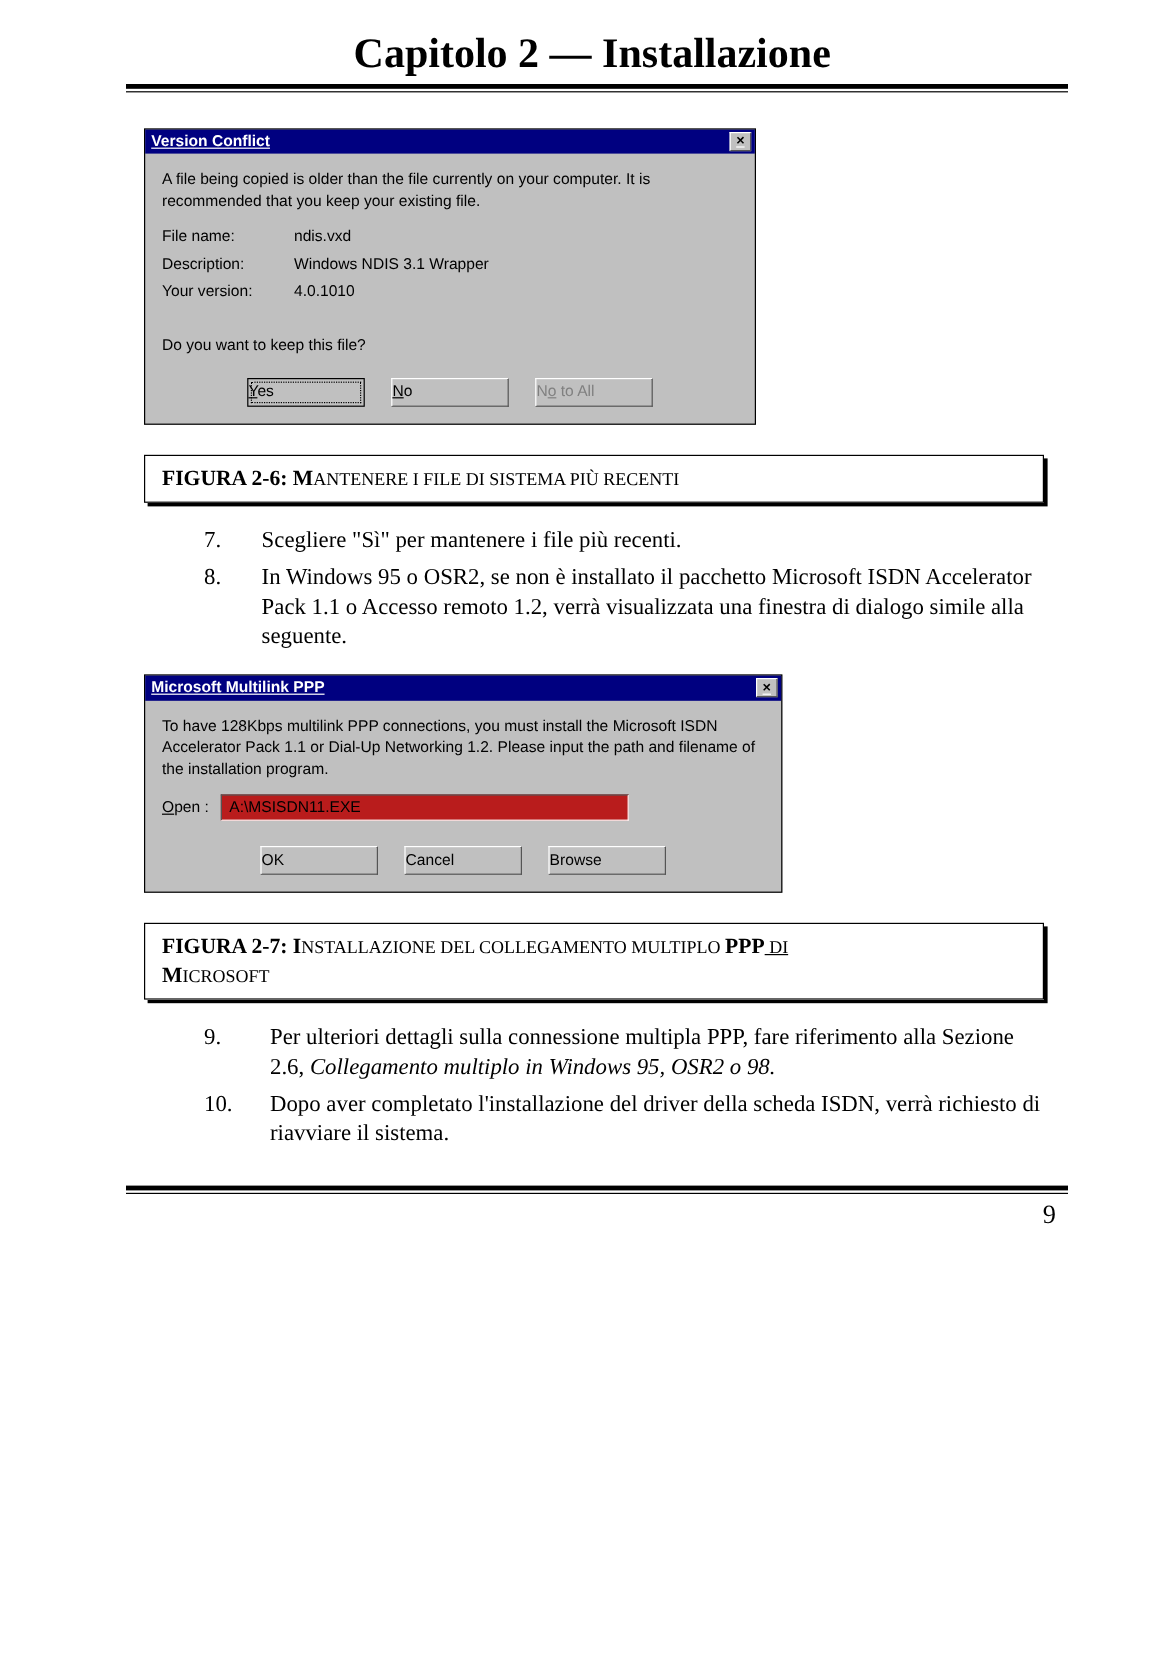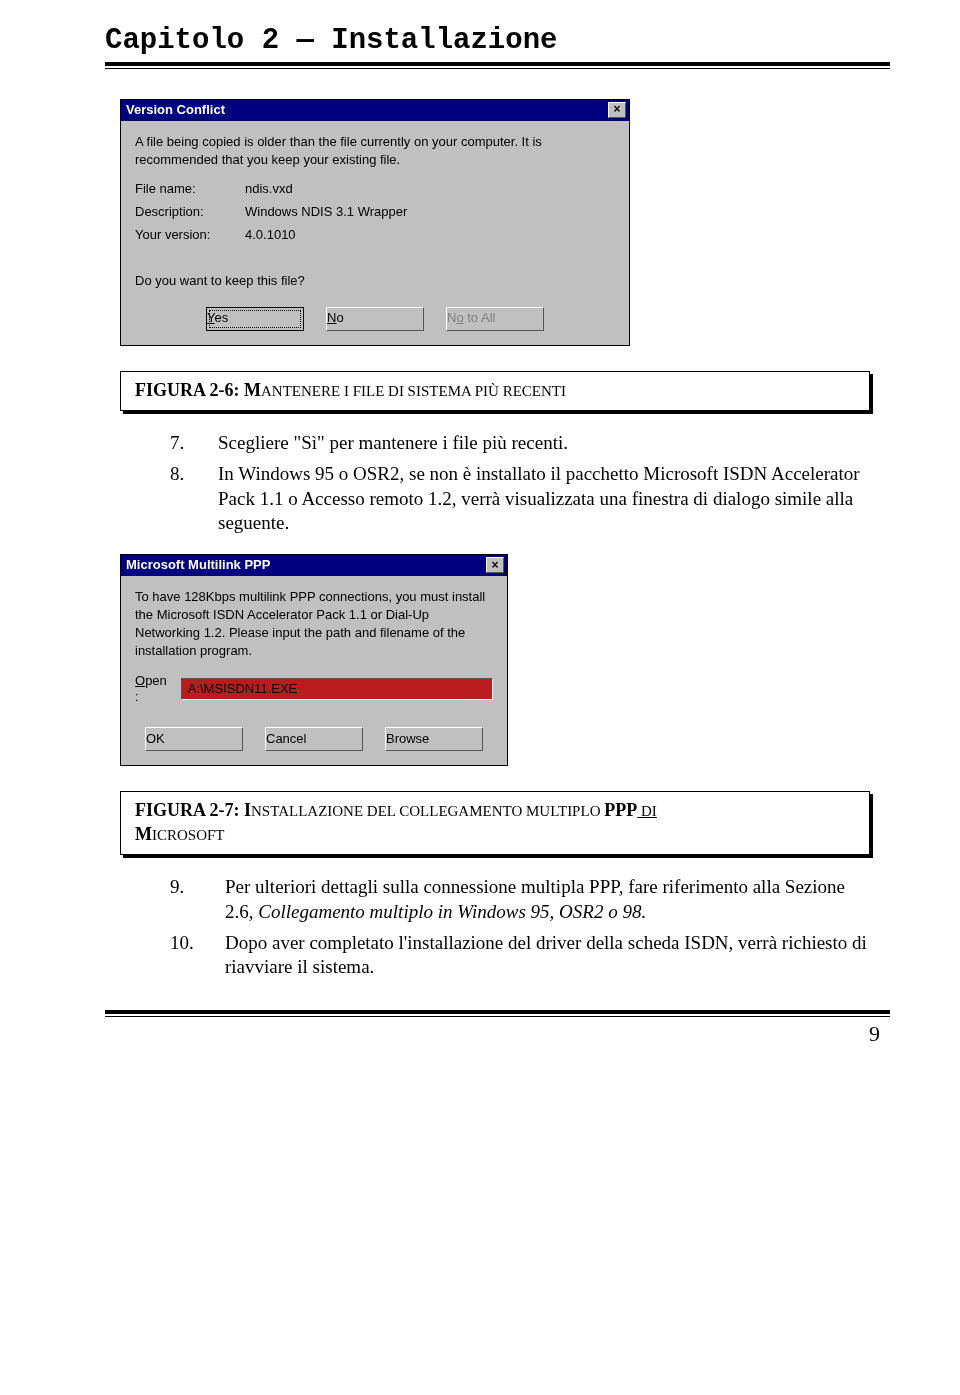--- a/index.html
+++ b/index.html
@@ -7,26 +7,25 @@
     margin: 0;
     background: #fff;
     font-family: "Times New Roman", serif;
     width: 960px;
     min-height: 1395px;
     padding: 22px 70px 0 105px;
     font-size: 19px;
     line-height: 1.3;
   }
   .chapter-title {
-    text-align: left;
+    text-align: center;
     font-weight: bold;
-    font-size: 29px;
+    font-size: 35px;
     margin-bottom: 2px;
     padding-right: 8px;
-    font-family: Liberation Mono, monospace;
   }
   .dbl-rule {
     border-top: 4px solid #000;
     border-bottom: 1.5px solid #000;
     height: 7px;
     margin-bottom: 30px;
   }
   .win95-window {
     background: #c0c0c0;
     border: 1.5px solid #000;
@@ -36,20 +35,21 @@
   .win95-titlebar {
     background: #000080;
     color: #fff;
     display: flex;
     justify-content: space-between;
     align-items: center;
     padding: 2px 3px 2px 5px;
     font-family: Tahoma, Arial, sans-serif;
     font-size: 13px;
     font-weight: bold;
+    text-decoration: underline;
   }
   .win95-body {
     font-family: Tahoma, Arial, sans-serif;
     font-size: 13px;
     padding: 12px 14px;
     color: #000;
   }
   .win95-p { margin: 0 0 12px 0; line-height: 1.4; }
   .info-grid { display: grid; grid-template-columns: 110px auto; row-gap: 6px; margin-bottom: 28px; }
   .win95-btn-row { display: flex; justify-content: center; gap: 22px; padding: 5px 0 2px 0; }
@@ -161,21 +161,21 @@
   <div class="li">
     <span class="num">7.</span>
     <span>Scegliere "Sì" per mantenere i file più recenti.</span>
   </div>
   <div class="li">
     <span class="num">8.</span>
     <span>In Windows 95 o OSR2, se non è installato il pacchetto Microsoft ISDN Accelerator Pack 1.1 o Accesso remoto 1.2, verrà visualizzata una finestra di dialogo simile alla seguente.</span>
   </div>
 </div>
 
-<div class="win95-window" style="width:388px; margin-top:18px;">
+<div class="win95-window" style="width:532px; margin-top:18px;">
   <div class="win95-titlebar">
     <span>Microsoft Multilink PPP</span>
     <span class="win95-close">×</span>
   </div>
   <div class="win95-body">
     <p class="win95-p">To have 128Kbps multilink PPP connections, you must install the Microsoft ISDN Accelerator Pack 1.1 or Dial-Up Networking 1.2. Please input the path and filename of the installation program.</p>
     <div class="open-row">
       <span><span class="ul">O</span><span>pen :</span></span>
       <span class="win95-input">A:\MSISDN11.EXE</span>
     </div>

